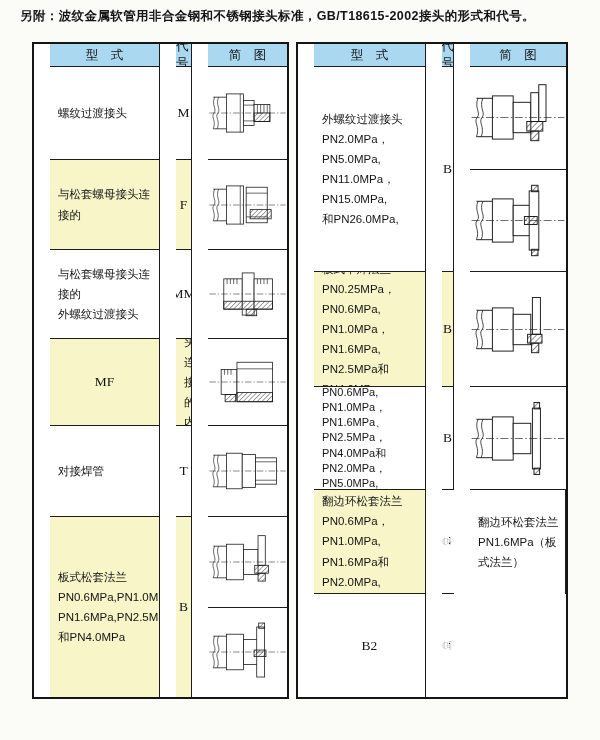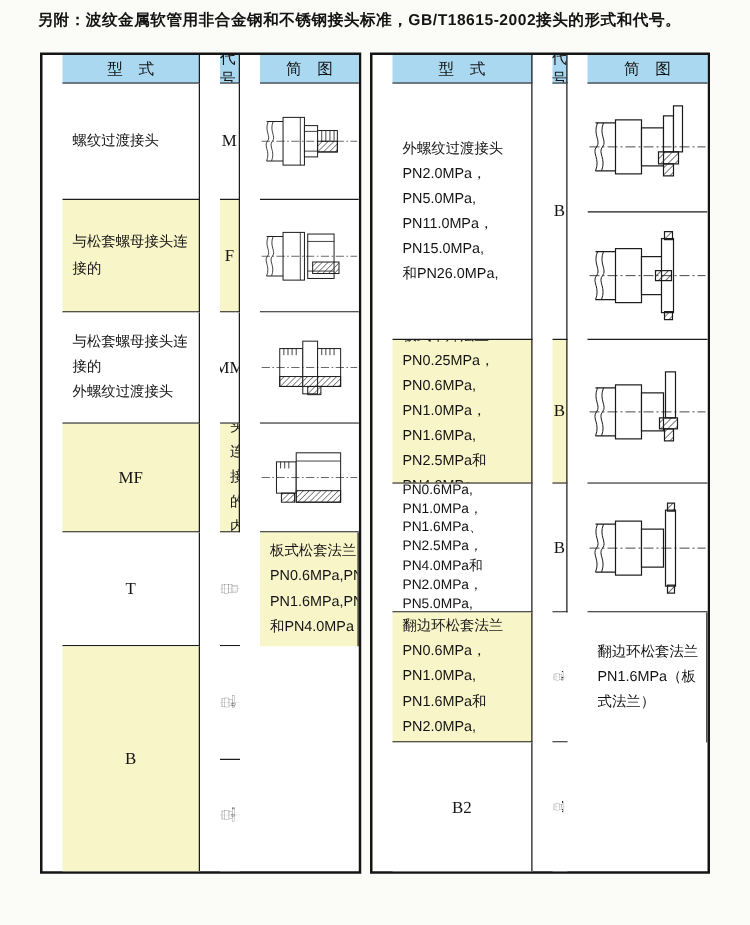--- a/index.html
+++ b/index.html
@@ -2,21 +2,21 @@
 <html><head>
 <meta charset="utf-8">
 <style>
   html,body{margin:0;padding:0}
   body{
     width:600px;height:740px;position:relative;
     background:#fbfbf8;color:#141414;
     font-family:"Liberation Sans",sans-serif;
   }
   .title{
-    position:absolute;left:30px;top:8px;width:560px;
+    position:absolute;left:20px;top:8px;width:560px;
     font-size:12.5px;font-weight:700;letter-spacing:.4px;white-space:nowrap;
   }
   .half{
     position:absolute;top:42px;display:grid;
     border:2px solid #151515;background:#fff;box-sizing:border-box;
   }
   .half-left{left:32px;width:257px;grid-template-columns:126px 32px 95px;
     grid-template-rows:23px 93px 90px 89px 87px 91px 180px;}
   .half-right{left:296px;width:272px;grid-template-columns:128px 28px 112px;
     grid-template-rows:23px 205px 115px 103px 104px 103px;}
@@ -149,20 +149,21 @@
           <line x1="35" y1="26" x2="35" y2="34" stroke="#1a1a1a" stroke-width="1"></line>
           <rect x="44" y="15" width="54" height="60" fill="#fff" stroke="#1a1a1a" stroke-width="1.2"></rect>
           <line x1="44" y1="25" x2="98" y2="25" stroke="#1a1a1a" stroke-width="1"></line>
           <rect x="44" y="61" width="54" height="14" fill="url(#hp4)" stroke="#1a1a1a" stroke-width="1.2"></rect>
           <rect x="26" y="64" width="16" height="11" fill="url(#hp4)" stroke="#1a1a1a" stroke-width="1.2"></rect>
           <line x1="2" y1="45" x2="118" y2="45" stroke="#1a1a1a" stroke-width="0.8" stroke-dasharray="10 3 2 3"></line>
         </svg>
       </div>
   </div>
 
+  <div class="cell c-type">对接焊管</div>
   <div class="cell c-code">T</div>
   <div class="cell c-diag lastcol">
     <div class="sub">
         <svg class="fitting" viewBox="0 0 120 90">
           <defs>
             <pattern id="hp5" width="5" height="5" patternUnits="userSpaceOnUse" patternTransform="rotate(45)">
               <line x1="0" y1="0" x2="0" y2="5" stroke="#333" stroke-width="1.4"></line>
             </pattern>
           </defs>
           <line x1="8" y1="21" x2="28" y2="21" stroke="#1a1a1a" stroke-width="1.2"></line>

